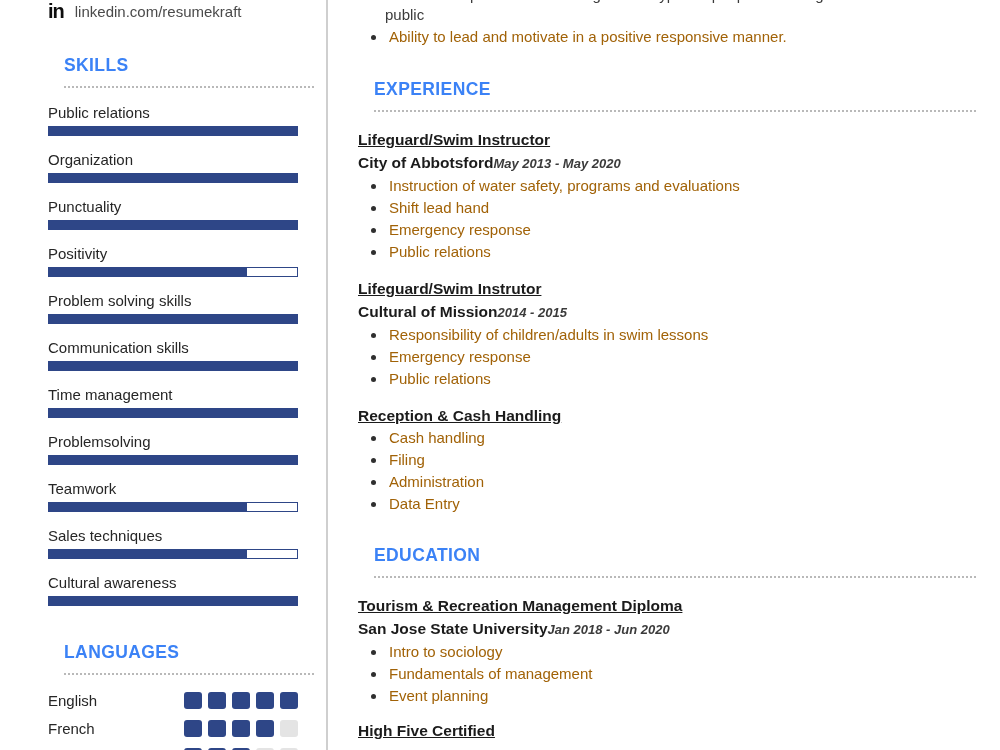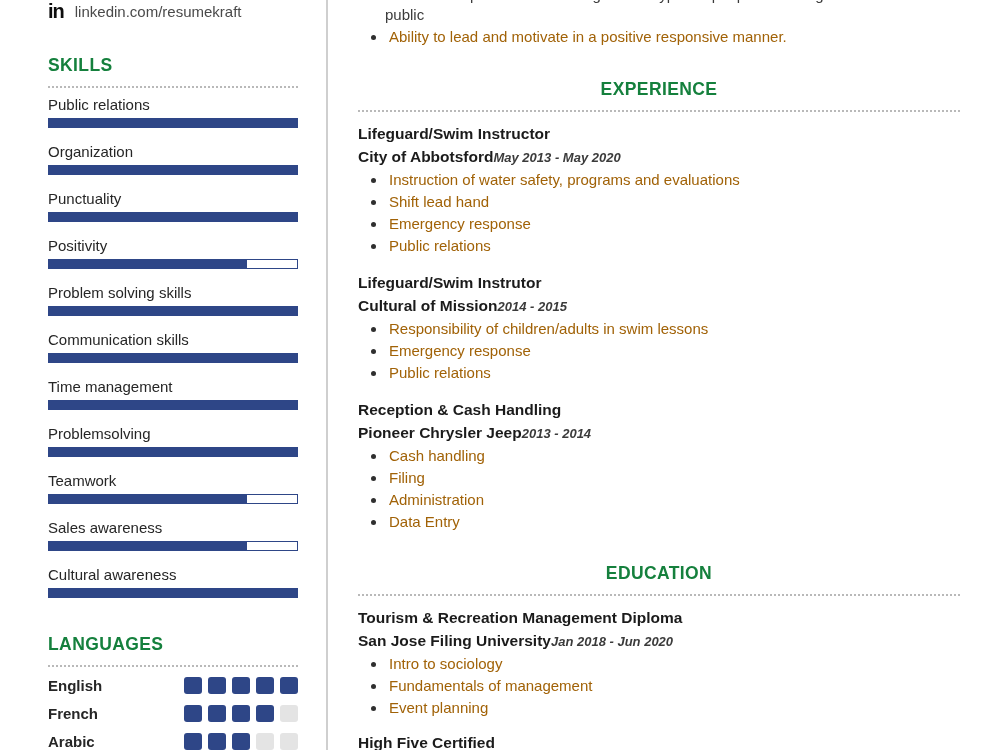--- a/index.html
+++ b/index.html
@@ -6,56 +6,56 @@
   .page{position:relative;width:1000px;height:750px;background:#ffffff;overflow:hidden;
         font-family:"Liberation Sans",sans-serif;color:#3b3b3b;}
   .col-divider{position:absolute;left:326px;top:0;width:2px;height:750px;background:#cfcfcf;}
 
   
   .left{position:absolute;left:48px;top:0;width:250px;}
   .contact-row{display:flex;align-items:center;height:22px;}
   .li-icon{font-weight:800;font-size:20px;color:#0d0d0d;letter-spacing:-1px;line-height:20px;}
   .contact-text{margin-left:11px;font-size:15px;color:#4a4a4a;}
 
-  h2.sec{margin:0;font-size:17.5px;font-weight:bold;color:#15803d;letter-spacing:.4px;
+  h2.sec{margin:16px;font-size:17.5px;font-weight:bold;color:#3b82f6;letter-spacing:.4px;
          line-height:20px;padding-bottom:11px;border-bottom:2px dotted #b9b9b9;}
   .left h2.sec{margin-top:33px;width:250px;}
 
   .skills-list{margin-top:8px;}
   .skill-item{margin-bottom:15px;}
   .skill-label{font-size:15px;line-height:18px;color:#262626;}
   .bar{margin-top:4px;width:250px;height:10px;border:1px solid #2e4687;background:#fff;box-sizing:border-box;}
   .bar-fill{height:100%;background:#2e4687;}
 
   .lang-sec h2.sec{margin-top:36px;}
   .lang-list{margin-top:9px;}
   .lang-row{display:flex;align-items:center;height:18px;margin-bottom:10px;}
-  .lang-label{font-size:15px;color:#262626;font-weight:bold;}
+  .lang-label{font-size:15px;color:#262626;}
   .squares{margin-left:auto;display:flex;gap:6px;}
   .sq{width:18px;height:17px;border-radius:3px;background:#e4e4e4;}
   .sq.filled{background:#2e4687;}
 
   
   .right{position:absolute;left:358px;top:0;width:627px;}
-  .right h2.sec{width:602px;box-sizing:border-box;text-align:center;}
+  .right h2.sec{width:602px;box-sizing:border-box;}
   .clipped-top{height:4px;overflow:hidden;margin-left:27px;}
   .clipped-top span{display:block;margin-top:-14px;font-size:15px;line-height:18px;
                     white-space:nowrap;color:#3b3b3b;}
   .cont-line{margin-left:27px;font-size:15px;line-height:22px;color:#3b3b3b;}
 
   ul.bullets{list-style:none;margin:0;padding:0;}
   ul.bullets li{position:relative;padding-left:31px;font-size:15px;line-height:22px;color:#a16207;}
   ul.bullets li::before{content:"";position:absolute;left:13px;top:8.5px;width:5px;height:5px;
                         border-radius:50%;background:#2f2f2f;}
 
   .sec-block{margin-top:31px;}
   .sec-block.edu{margin-top:30px;}
   .job{margin-top:14px;}
   .job.first{margin-top:10px;}
-  .job h3,.edu-title{margin:0;font-size:15.5px;font-weight:bold;color:#1b1b1b;line-height:23px;}
+  .job h3,.edu-title{margin:0;font-size:15.5px;font-weight:bold;color:#1b1b1b;line-height:23px;text-decoration:underline;}
   .subline{font-size:15.5px;line-height:23px;}
   .company{font-weight:bold;color:#1b1b1b;}
   .dates{font-style:italic;font-weight:bold;color:#3b3b3b;font-size:13px;margin-left:0;}
   .hf-title{margin-top:14px;line-height:20px;}
   .clipped-bottom{height:8px;overflow:hidden;}
 </style>
 </head>
 <body>
 
 <div class="page">
@@ -118,21 +118,21 @@
               <div class="bar-fill" style="width:100%"></div>
             </div>
           </div>
           <div class="skill-item">
             <div class="skill-label">Teamwork</div>
             <div class="bar">
               <div class="bar-fill" style="width:80%"></div>
             </div>
           </div>
           <div class="skill-item">
-            <div class="skill-label">Sales awareness</div>
+            <div class="skill-label">Sales techniques</div>
             <div class="bar">
               <div class="bar-fill" style="width:80%"></div>
             </div>
           </div>
           <div class="skill-item">
             <div class="skill-label">Cultural awareness</div>
             <div class="bar">
               <div class="bar-fill" style="width:100%"></div>
             </div>
           </div>
@@ -202,37 +202,36 @@
             <h3>Lifeguard/Swim Instrutor</h3>
             <div class="subline"><span class="company">Cultural of Mission</span><span class="dates">2014 - 2015</span></div>
             <ul class="bullets">
               <li>Responsibility of children/adults in swim lessons</li>
               <li>Emergency response</li>
               <li>Public relations</li>
             </ul>
           </article>
           <article class="job">
             <h3>Reception &amp; Cash Handling</h3>
-            <div class="subline"><span class="company">Pioneer Chrysler Jeep</span><span class="dates">2013 - 2014</span></div>
             <ul class="bullets">
               <li>Cash handling</li>
               <li>Filing</li>
               <li>Administration</li>
               <li>Data Entry</li>
             </ul>
           </article>
         </div>
     </section>
 
     <section class="sec-block edu">
       <h2 class="sec">EDUCATION</h2>
       <div id="edu-list">
           <article class="job first">
             <h3 class="edu-title">Tourism &amp; Recreation Management Diploma</h3>
-            <div class="subline"><span class="company">San Jose Filing University</span><span class="dates">Jan 2018 - Jun 2020</span></div>
+            <div class="subline"><span class="company">San Jose State University</span><span class="dates">Jan 2018 - Jun 2020</span></div>
             <ul class="bullets">
               <li>Intro to sociology</li>
               <li>Fundamentals of management</li>
               <li>Event planning</li>
             </ul>
           </article>
           <article class="">
             <h3 class="edu-title hf-title">High Five Certified</h3>
           </article>
         </div>

